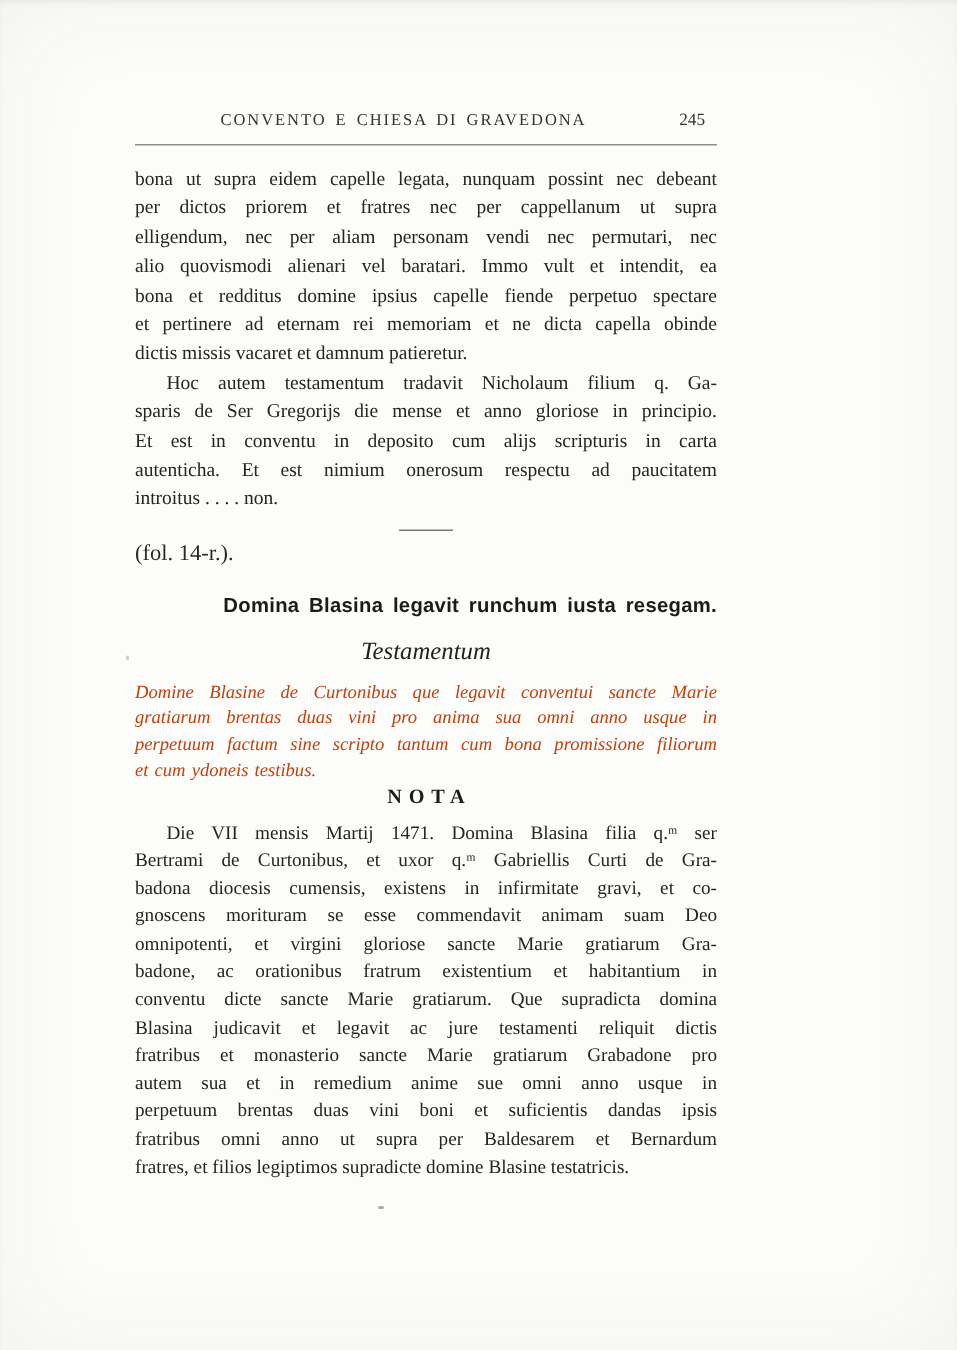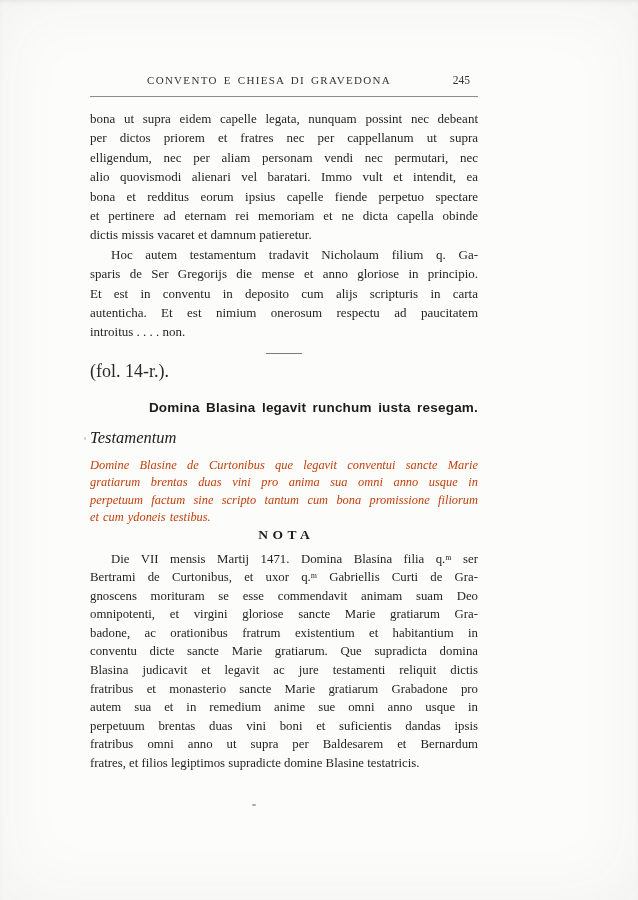--- a/index.html
+++ b/index.html
@@ -37,32 +37,32 @@
   .para-1 { margin-top: 12px; }
   .tline { min-height: 1em; }
   .just { text-align: justify; text-align-last: justify; }
   .lastline { text-align: left; white-space: nowrap; }
   .indent { text-indent: 21px; }
 
   .short-divider {
     width: 36px; border: 0; border-top: 1.6px solid #7d7a76;
     margin: 11px auto 7px auto;
   }
-  .fol-note { font-size: 18px; margin-top: 2px; color: #2b2927; }
+  .fol-note { font-size: 15px; margin-top: 2px; color: #2b2927; }
 
   .bold-heading {
     margin-top: 18px;
     text-align: right;
     font-family: "Liberation Sans", "DejaVu Sans", sans-serif;
     font-weight: bold; font-size: 13.5px;
     letter-spacing: 0.2px; word-spacing: 2.5px;
     color: #1d1b19;
   }
   .italic-heading {
-    margin-top: 13px; 
+    margin-top: 13px; text-align: center;
     font-style: italic; font-size: 16.5px; color: #242220;
   }
   .testament-para {
     margin-top: 9px;
     font-style: italic; font-size: 12.4px; line-height: 17.4px;
     word-spacing: 1px; color: #c2410c;
   }
   .nota-heading {
     text-align: center;
     font-size: 13.5px; font-weight: 600;
@@ -86,21 +86,21 @@
       <div class="running-title">CONVENTO E CHIESA DI GRAVEDONA</div>
       <div class="page-number">245</div>
     </div>
     <hr class="head-rule">
 
     <div class="para para-1">
         <div class="tline just">bona ut supra eidem capelle legata, nunquam possint nec debeant</div>
         <div class="tline just">per dictos priorem et fratres nec per cappellanum ut supra</div>
         <div class="tline just">elligendum, nec per aliam personam vendi nec permutari, nec</div>
         <div class="tline just">alio quovismodi alienari vel baratari. Immo vult et intendit, ea</div>
-        <div class="tline just">bona et redditus eorum ipsius capelle fiende perpetuo spectare</div>
+        <div class="tline just">bona et redditus domine ipsius capelle fiende perpetuo spectare</div>
         <div class="tline just">et pertinere ad eternam rei memoriam et ne dicta capella obinde</div>
         <div class="tline lastline">dictis missis vacaret et damnum patieretur.</div>
       </div>
 
     <div class="para">
         <div class="tline just indent">Hoc autem testamentum tradavit Nicholaum filium q. Ga-</div>
         <div class="tline just">sparis de Ser Gregorijs die mense et anno gloriose in principio.</div>
         <div class="tline just">Et est in conventu in deposito cum alijs scripturis in carta</div>
         <div class="tline just">autenticha. Et est nimium onerosum respectu ad paucitatem</div>
         <div class="tline lastline">introitus . . . . non.</div>
@@ -119,20 +119,21 @@
         <div class="tline just">gratiarum brentas duas vini pro anima sua omni anno usque in</div>
         <div class="tline just">perpetuum factum sine scripto tantum cum bona promissione filiorum</div>
         <div class="tline lastline">et cum ydoneis testibus.</div>
       </div>
 
     <div class="nota-heading">NOTA</div>
 
     <div class="para nota-para">
         <div class="tline just indent">Die VII mensis Martij 1471. Domina Blasina filia q.ᵐ ser</div>
         <div class="tline just">Bertrami de Curtonibus, et uxor q.ᵐ Gabriellis Curti de Gra-</div>
+        <div class="tline just">badona diocesis cumensis, existens in infirmitate gravi, et co-</div>
         <div class="tline just">gnoscens morituram se esse commendavit animam suam Deo</div>
         <div class="tline just">omnipotenti, et virgini gloriose sancte Marie gratiarum Gra-</div>
         <div class="tline just">badone, ac orationibus fratrum existentium et habitantium in</div>
         <div class="tline just">conventu dicte sancte Marie gratiarum. Que supradicta domina</div>
         <div class="tline just">Blasina judicavit et legavit ac jure testamenti reliquit dictis</div>
         <div class="tline just">fratribus et monasterio sancte Marie gratiarum Grabadone pro</div>
         <div class="tline just">autem sua et in remedium anime sue omni anno usque in</div>
         <div class="tline just">perpetuum brentas duas vini boni et suficientis dandas ipsis</div>
         <div class="tline just">fratribus omni anno ut supra per Baldesarem et Bernardum</div>
         <div class="tline lastline">fratres, et filios legiptimos supradicte domine Blasine testatricis.</div>

